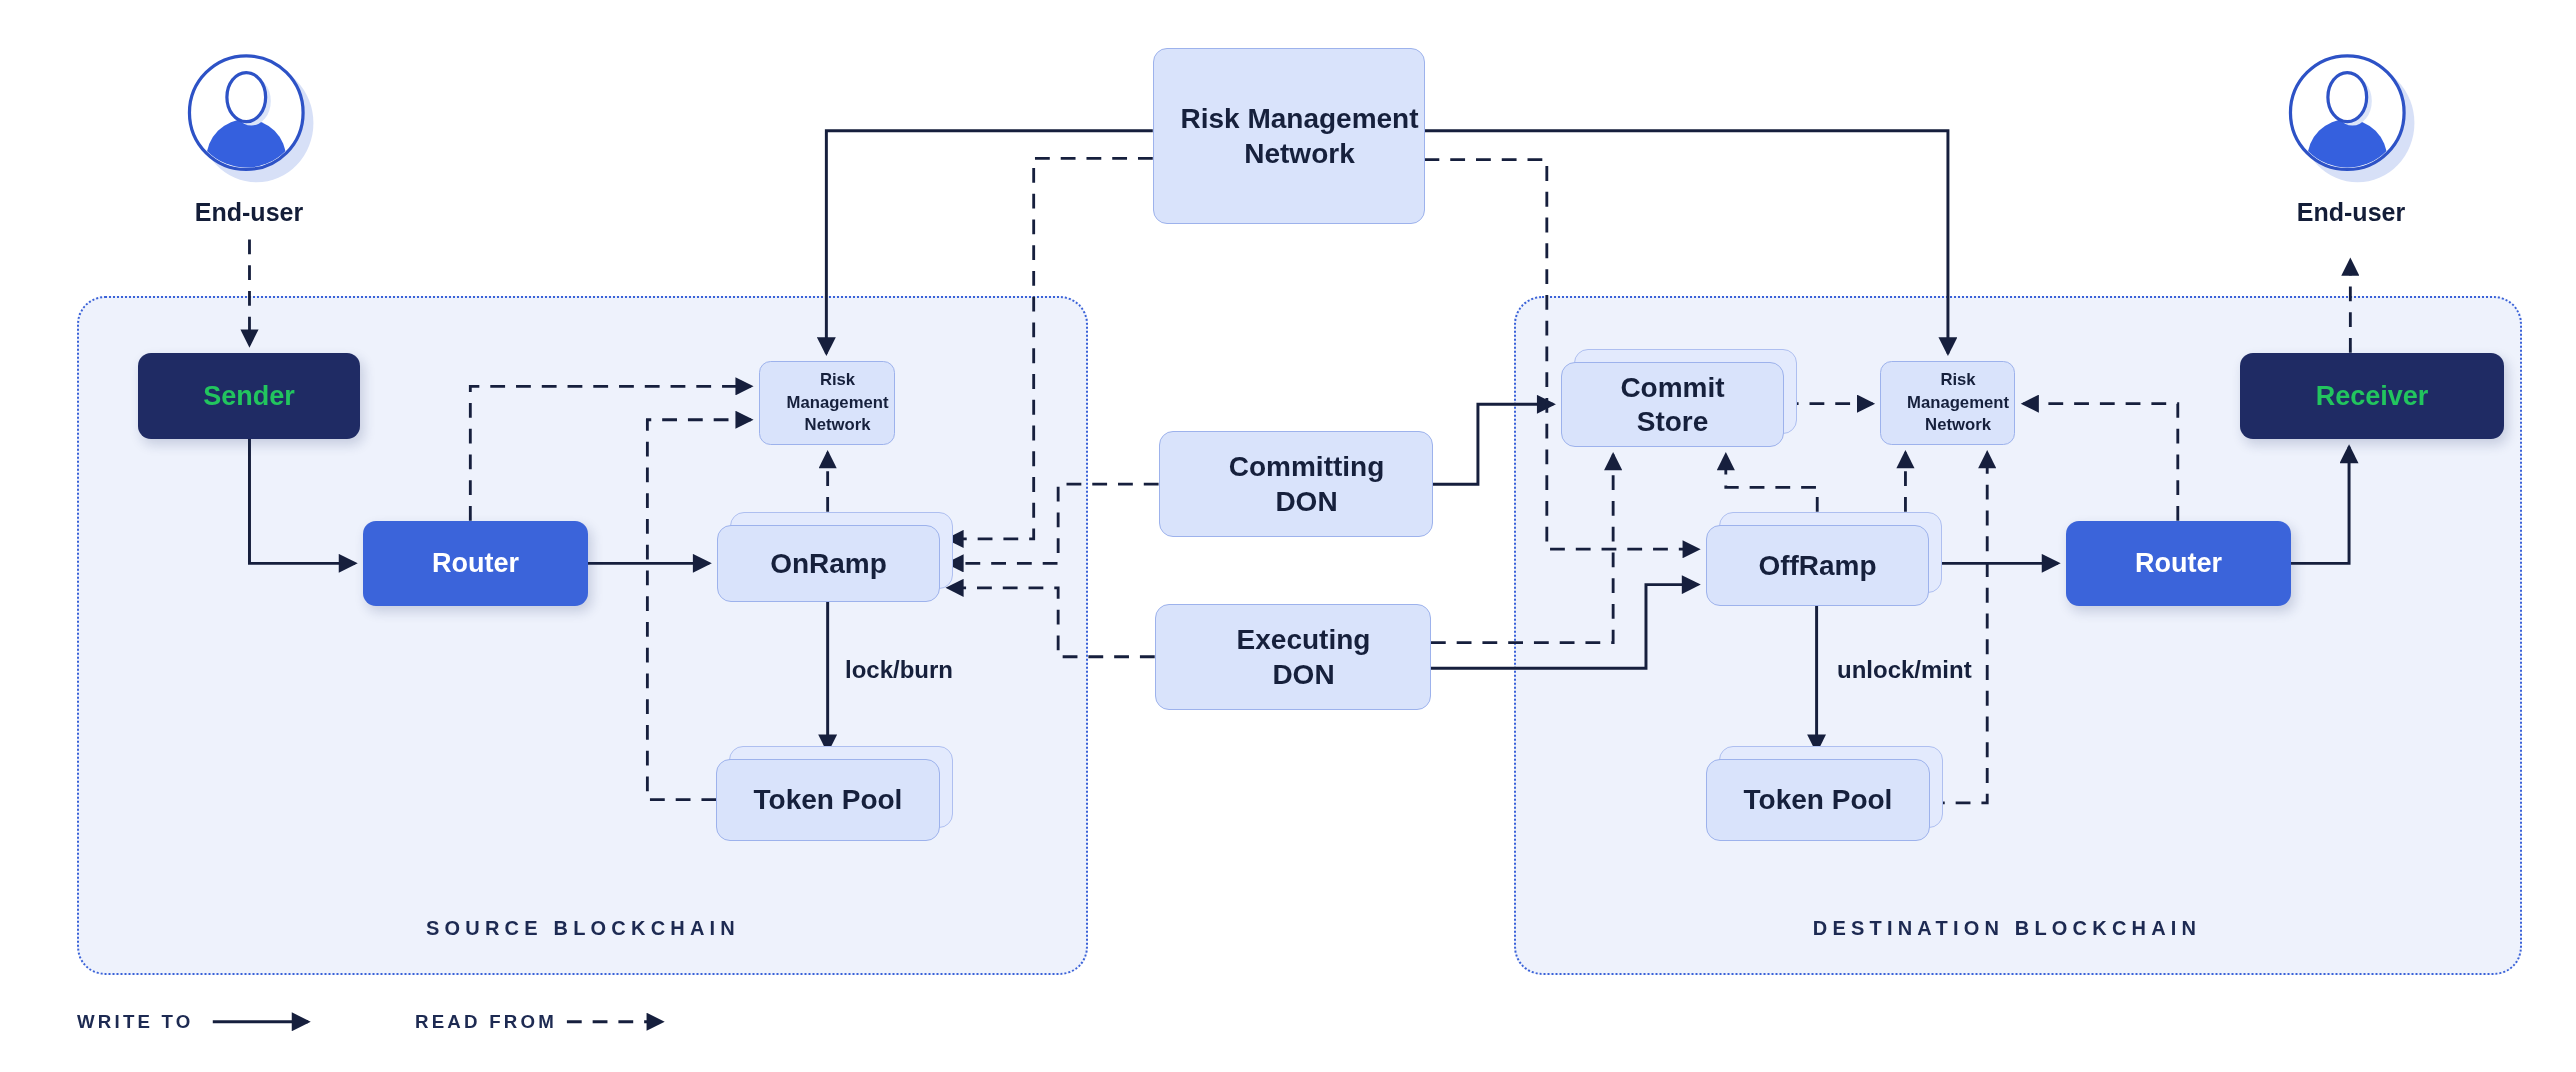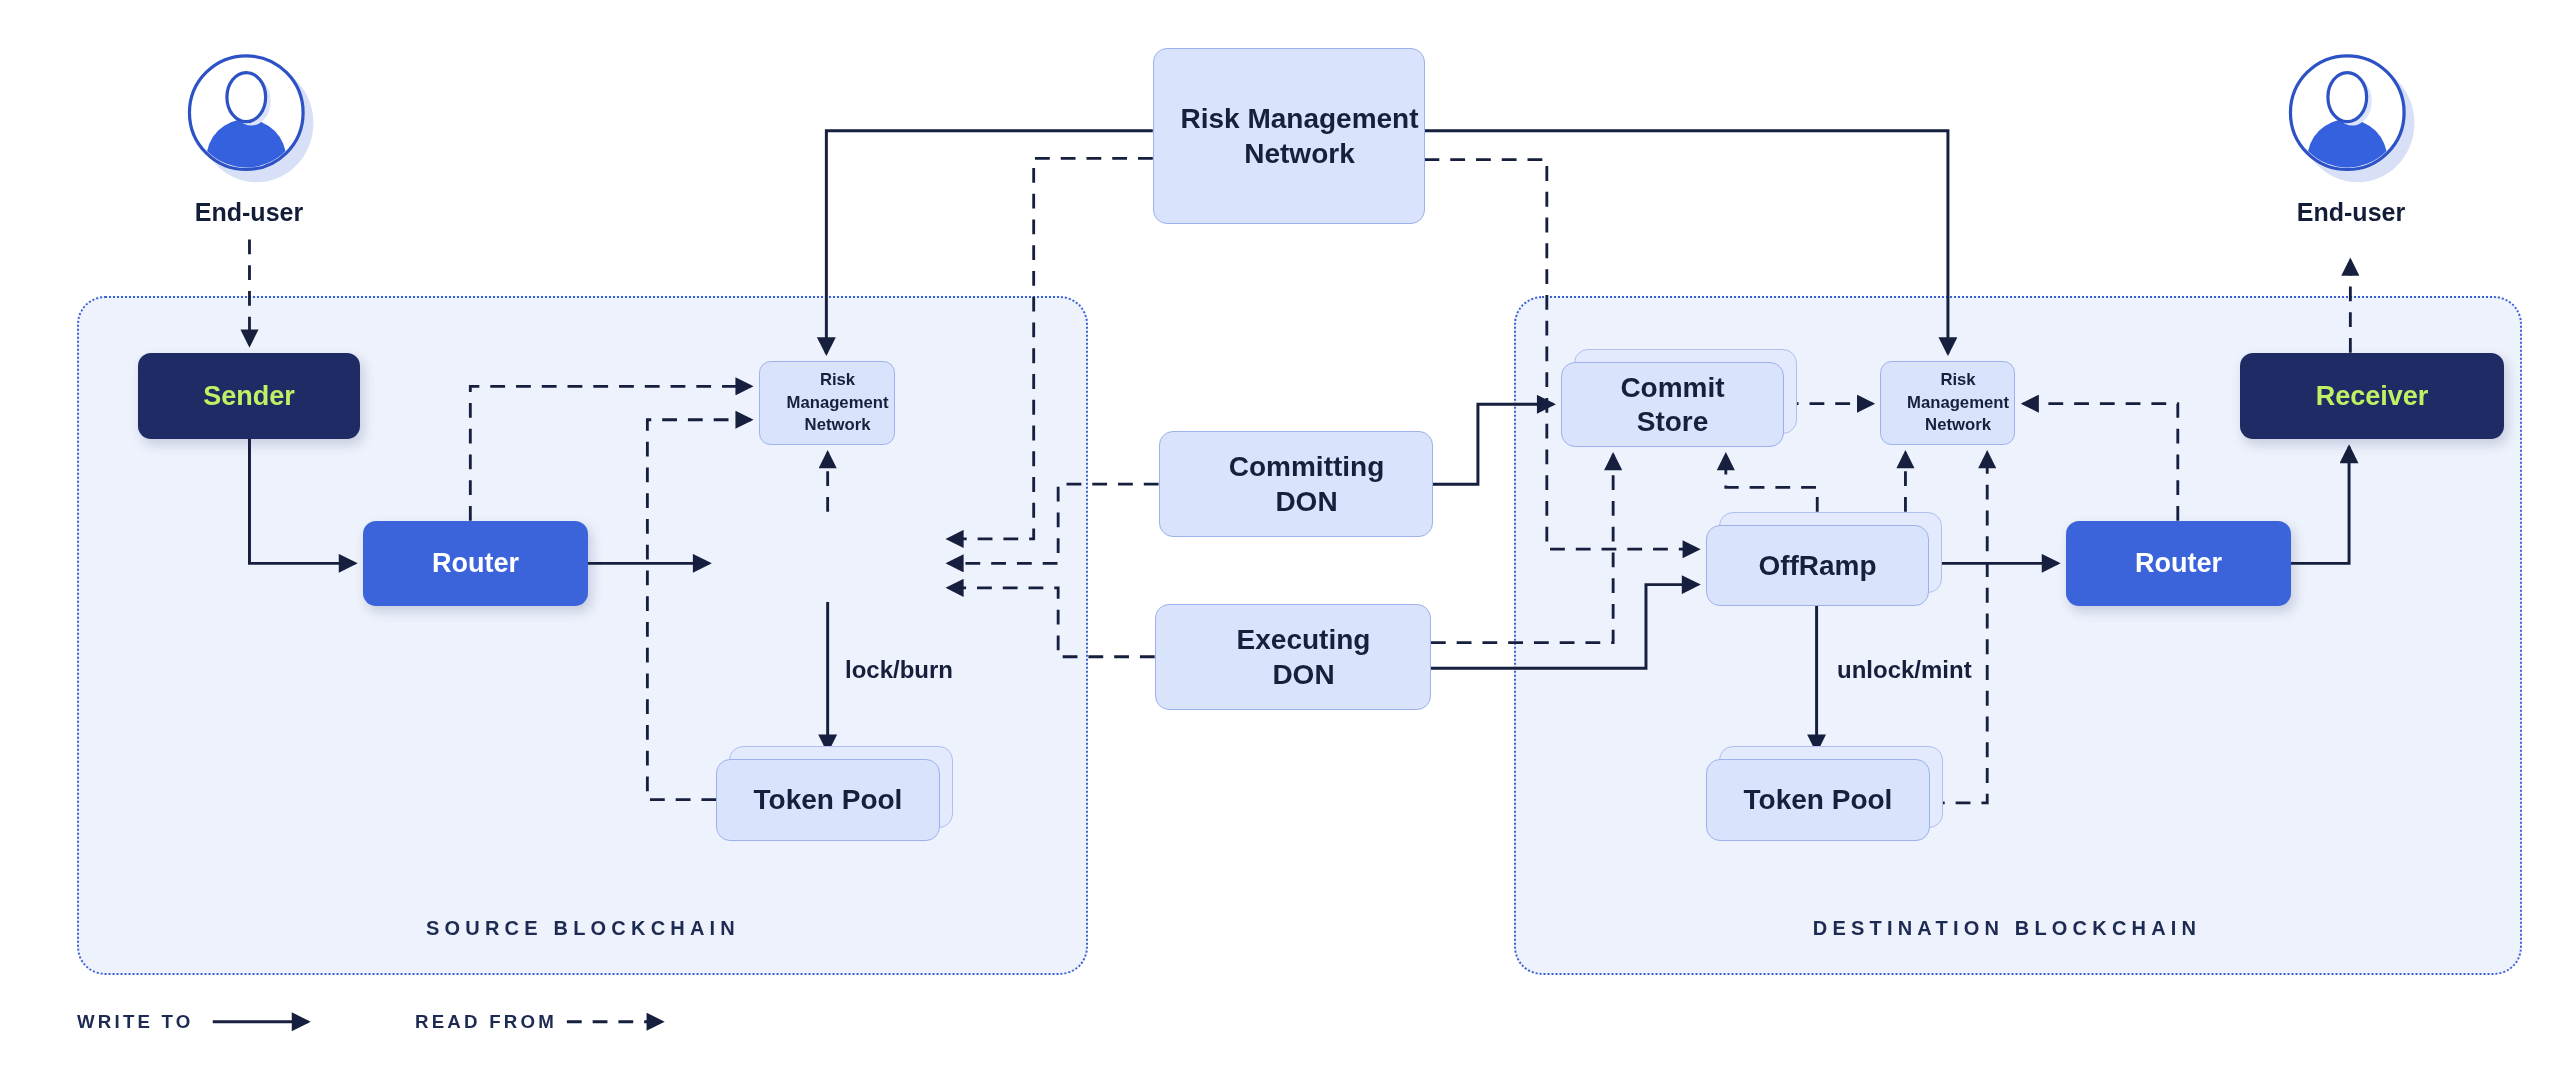--- a/index.html
+++ b/index.html
@@ -12,21 +12,21 @@
     box-sizing:border-box;
   }
   .section-label{
     position:absolute; transform:translateX(-50%); font-size:20px; font-weight:700;
     letter-spacing:5.2px; color:#1d2a52; white-space:nowrap;
   }
   .box{
     position:absolute; display:flex; align-items:center; justify-content:center;
     box-sizing:border-box; text-align:center; z-index:3; border-radius:13px;
   }
-  .box-navy{ background:#1f2b64; color:#bef264; font-size:27px; font-weight:700;
+  .box-navy{ background:#1f2b64; color:#22c55e; font-size:27px; font-weight:700;
     box-shadow:3.9px 5.2px 11.6px rgba(30,42,100,.18); }
   .box-blue{ background:#3b64da; color:#ffffff; font-size:27px; font-weight:700;
     box-shadow:3.9px 5.2px 11.6px rgba(30,42,100,.18); }
   .box-light{ background:#d9e3fb; border:1.9px solid #9db2ec; color:#16203c;
     font-size:28px; font-weight:700; line-height:1.25; border-radius:14px;padding-left:21px; }
   .box-light.small{ font-size:16.7px; font-weight:700; line-height:1.35; border-radius:11.6px; }
   .prewrap{ white-space:pre-line; }
   .stack{ position:absolute; z-index:3; }
   .stack .back{
     position:absolute; left:13px; top:-13px; width:100%; height:100%;
@@ -135,20 +135,24 @@
 
   <div class="box box-light prewrap" style="left:1153px; top:48px; width:272px; height:176px;">Risk Management
 Network</div>
   <div class="box box-light prewrap" style="left:1159px; top:431px; width:274px; height:106px;">Committing
 DON</div>
   <div class="box box-light prewrap" style="left:1155px; top:604px; width:276px; height:106px;">Executing
 DON</div>
 
   <div class="box box-navy" style="left:138px; top:353px; width:222px; height:86px;">Sender</div>
   <div class="box box-blue" style="left:363px; top:521px; width:225px; height:85px;">Router</div>
+  <div class="stack" style="left:717px; top:525px; width:223px; height:77px;">
+    <div class="back"></div>
+    <div class="front">OnRamp</div>
+  </div>
   <div class="box box-light small prewrap" style="left:759px; top:361px; width:136px; height:84px;">Risk Management
 Network</div>
   <div class="stack" style="left:716px; top:759px; width:224px; height:82px;">
     <div class="back"></div>
     <div class="front">Token Pool</div>
   </div>
   <div class="edge-label" style="left:845px; top:656px;">lock/burn</div>
   <div class="section-label" style="left:583px; top:917px;">SOURCE BLOCKCHAIN</div>
 
   <div class="stack" style="left:1561px; top:362px; width:223px; height:85px;">

